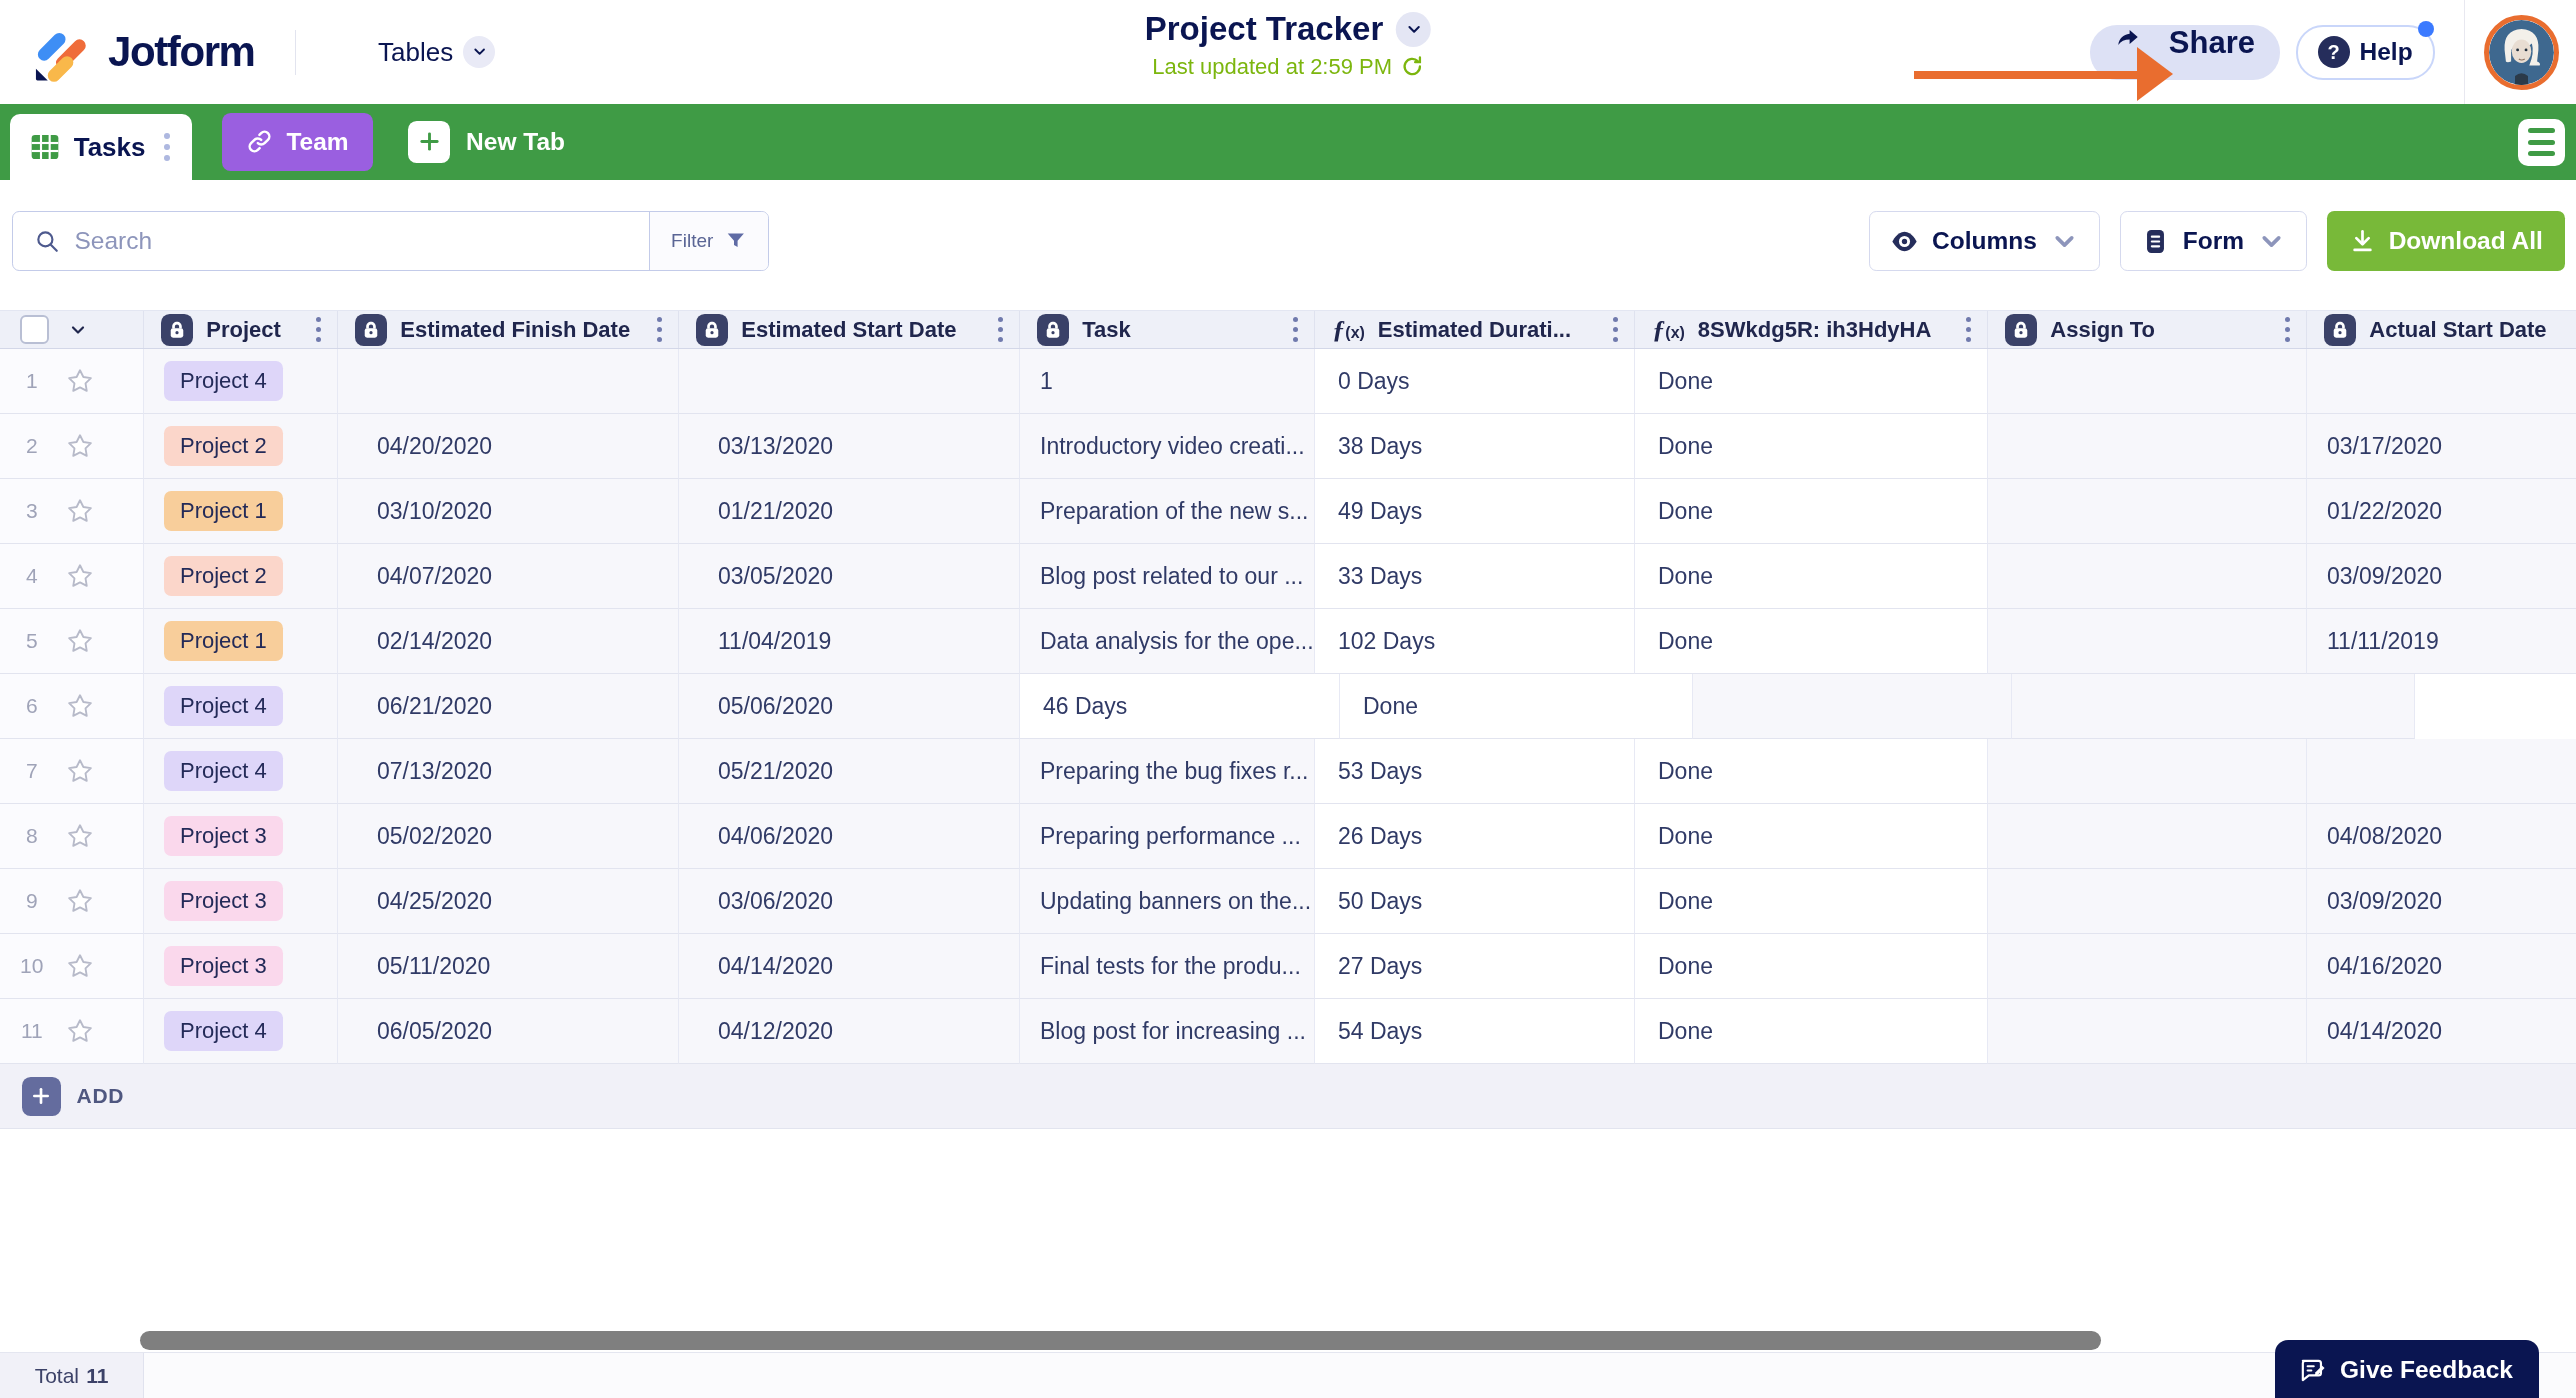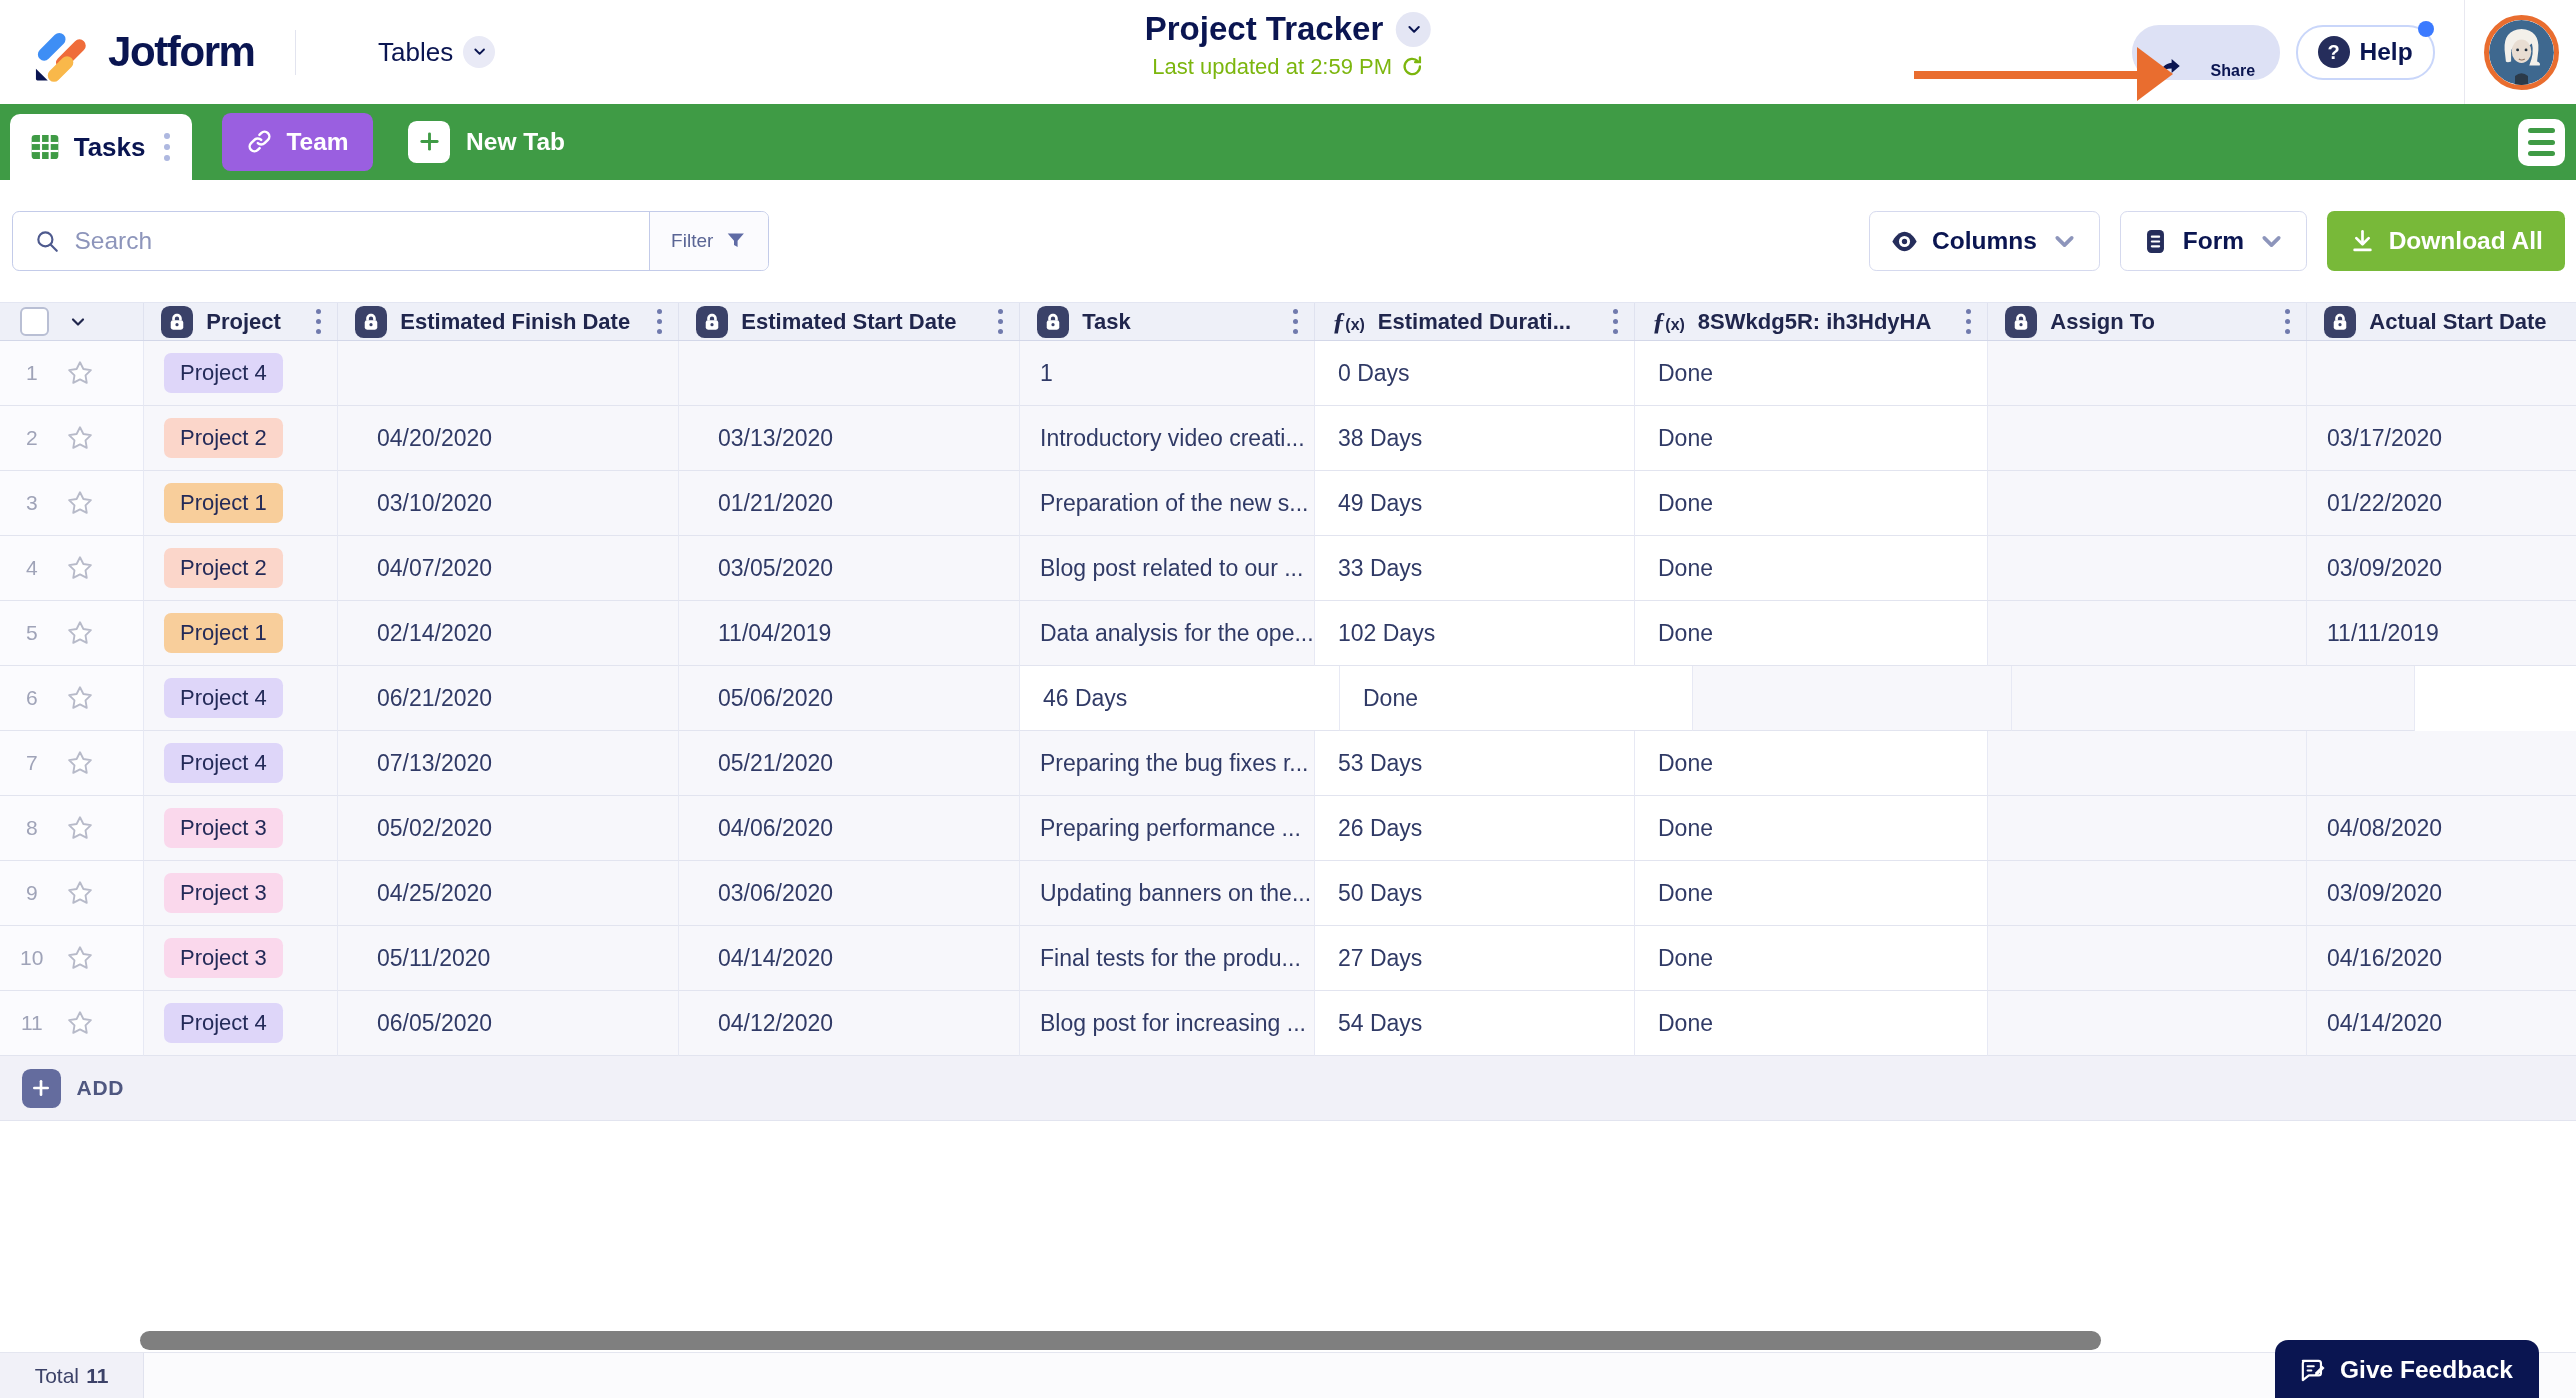--- a/index.html
+++ b/index.html
@@ -24,22 +24,22 @@
   .title-chev { width:35px; height:35px; border-radius:50%; background:#e4e6f4; display:flex; align-items:center; justify-content:center; }
   .title-chev svg { width:18.7px; height:18.7px; }
   .updated { margin-top:5.8px; font-size:22px; color:#7cb60e; display:flex; align-items:center; gap:8.6px; justify-content:center; }
   .updated svg { width:23px; height:23px; }
 
   .top-right { position:absolute; right:0; top:0; height:104px; display:flex; align-items:center; }
   .tutorial-arrow { position:absolute; right:403px; top:47px; width:259px; height:55px; pointer-events:none; }
   .arrow-line { position:absolute; left:0; top:24px; width:225px; height:8px; background:#e96d2f; }
   .arrow-head { position:absolute; right:0; top:0; width:0; height:0;
                 border-top:27px solid transparent; border-bottom:27px solid transparent; border-left:36px solid #e96d2f; }
-  .share-btn { height:55px; border-radius:27px; background:#dde1f5; border:none; display:flex; align-items:flex-end; gap:28px;
-               padding:0 24.5px; font-size:16px; font-weight:bold; color:#0a1551; cursor:pointer; }
+  .share-btn { height:55px; border-radius:27px; background:#dde1f5; border:none; display:flex; align-items:flex-start; gap:28px;
+               padding:0 24.5px; font-size:31px; font-weight:bold; color:#0a1551; cursor:pointer; }
   .share-btn svg { width:26px; height:26px; }
   .help-btn { height:55px; border-radius:27px; background:#fff; border:2.2px solid #c9d6fa; display:flex; align-items:center; gap:10px;
               padding:0 20px; font-size:24.5px; font-weight:bold; color:#0a1551; margin-left:16px; position:relative; cursor:pointer; }
   .help-q { width:32px; height:32px; border-radius:50%; background:#252d5b; color:#fff; font-size:20px; font-weight:bold;
             display:flex; align-items:center; justify-content:center; }
   .help-dot { position:absolute; top:-5.8px; right:-1.4px; width:16px; height:16px; border-radius:50%; background:#3b7aff; }
   .right-divider { width:1.4px; height:104px; background:#e8e8f0; margin-left:29px; }
   .avatar { width:75px; height:75px; border-radius:50%; border:5px solid #e96d2f; margin:0 17.3px 0 18.7px; overflow:hidden; cursor:pointer; flex:none; }
   .avatar svg { width:100%; height:100%; display:block; }
 
@@ -77,21 +77,21 @@
   .tb-btn { height:60px; border-radius:7.2px; border:1.4px solid #d5d9ee; background:#fff; display:flex; align-items:center;
             gap:13px; padding:0 20px; font-size:24.5px; font-weight:600; color:#0a1551; cursor:pointer; }
   .tb-btn svg { width:29px; height:29px; }
   .tb-chev { width:16px; height:16px; }
   .dl-btn { height:60px; border-radius:7.2px; border:none; background:#78b939; color:#fff; display:flex; align-items:center;
             gap:13px; padding:0 21.6px; font-size:24.5px; font-weight:600; cursor:pointer; }
   .dl-btn svg { width:27px; height:27px; }
 
   
   .grid { flex:1; overflow:hidden; display:flex; flex-direction:column; background:#fff; }
-  .thead { height:39px; flex:none; display:flex; background:#eef0f8; border-top:0.7px solid #e3e6f2; border-bottom:0.7px solid #d3d7e8; }
+  .thead { height:39px; flex:none; display:flex; background:#eef0f8; border-top:0.7px solid #e3e6f2; border-bottom:0.7px solid #d3d7e8;margin-top:8px; }
   .th { flex:none; display:flex; align-items:center; gap:13px; padding:0 10px 0 17.3px; border-right:0.7px solid #dfe2ef; position:relative; }
   .th-label { font-size:22px; font-weight:600; color:#20264d; white-space:nowrap; overflow:hidden; flex:1; }
   .th .kebab { margin-left:auto; }
   .th .kebab i { background:#707aad; width:5px; height:5px; gap:4.3px; }
   .lock-ic { width:32px; height:32px; flex:none; }
   .fx { flex:none; font-size:23px; font-weight:600; color:#20264d; white-space:nowrap; }
   .fx i { font-style:italic; font-family:"Liberation Serif", serif; font-size:26px; }
   .fx small { font-size:16px; font-weight:700; }
   .th-head { justify-content:flex-start; gap:18.7px; padding-left:20px; }
   .cbx { width:29px; height:29px; border:2.2px solid #b9bfd4; border-radius:5.8px; background:#fff; cursor:pointer; }

